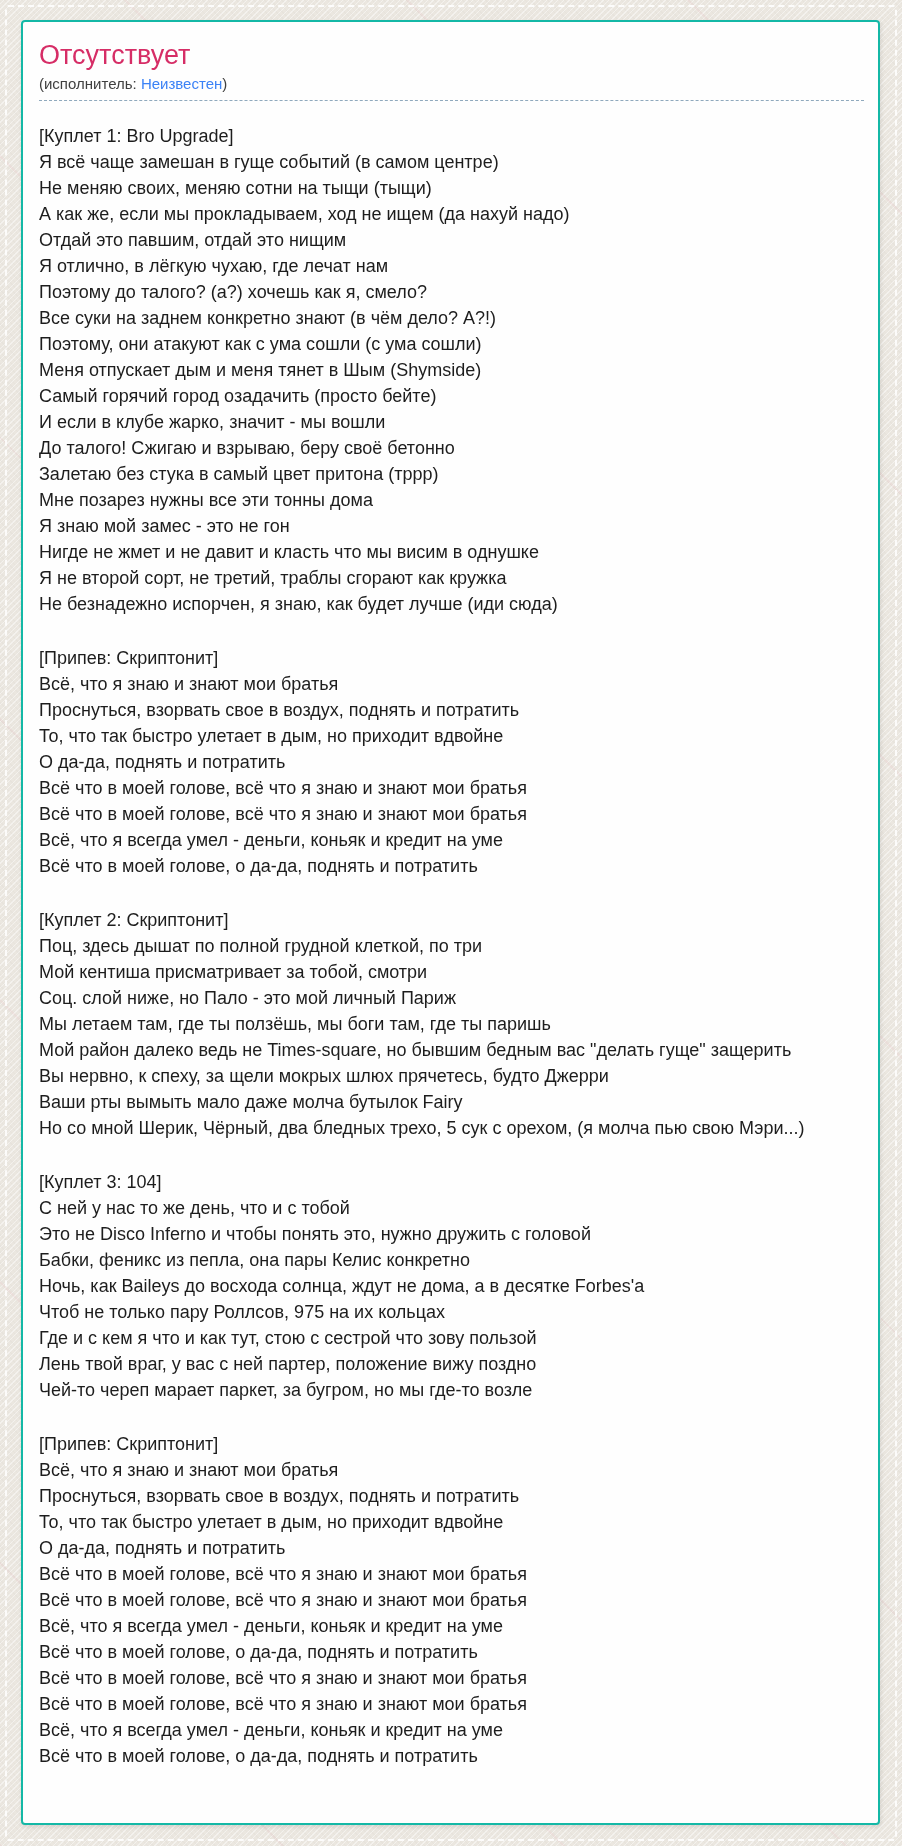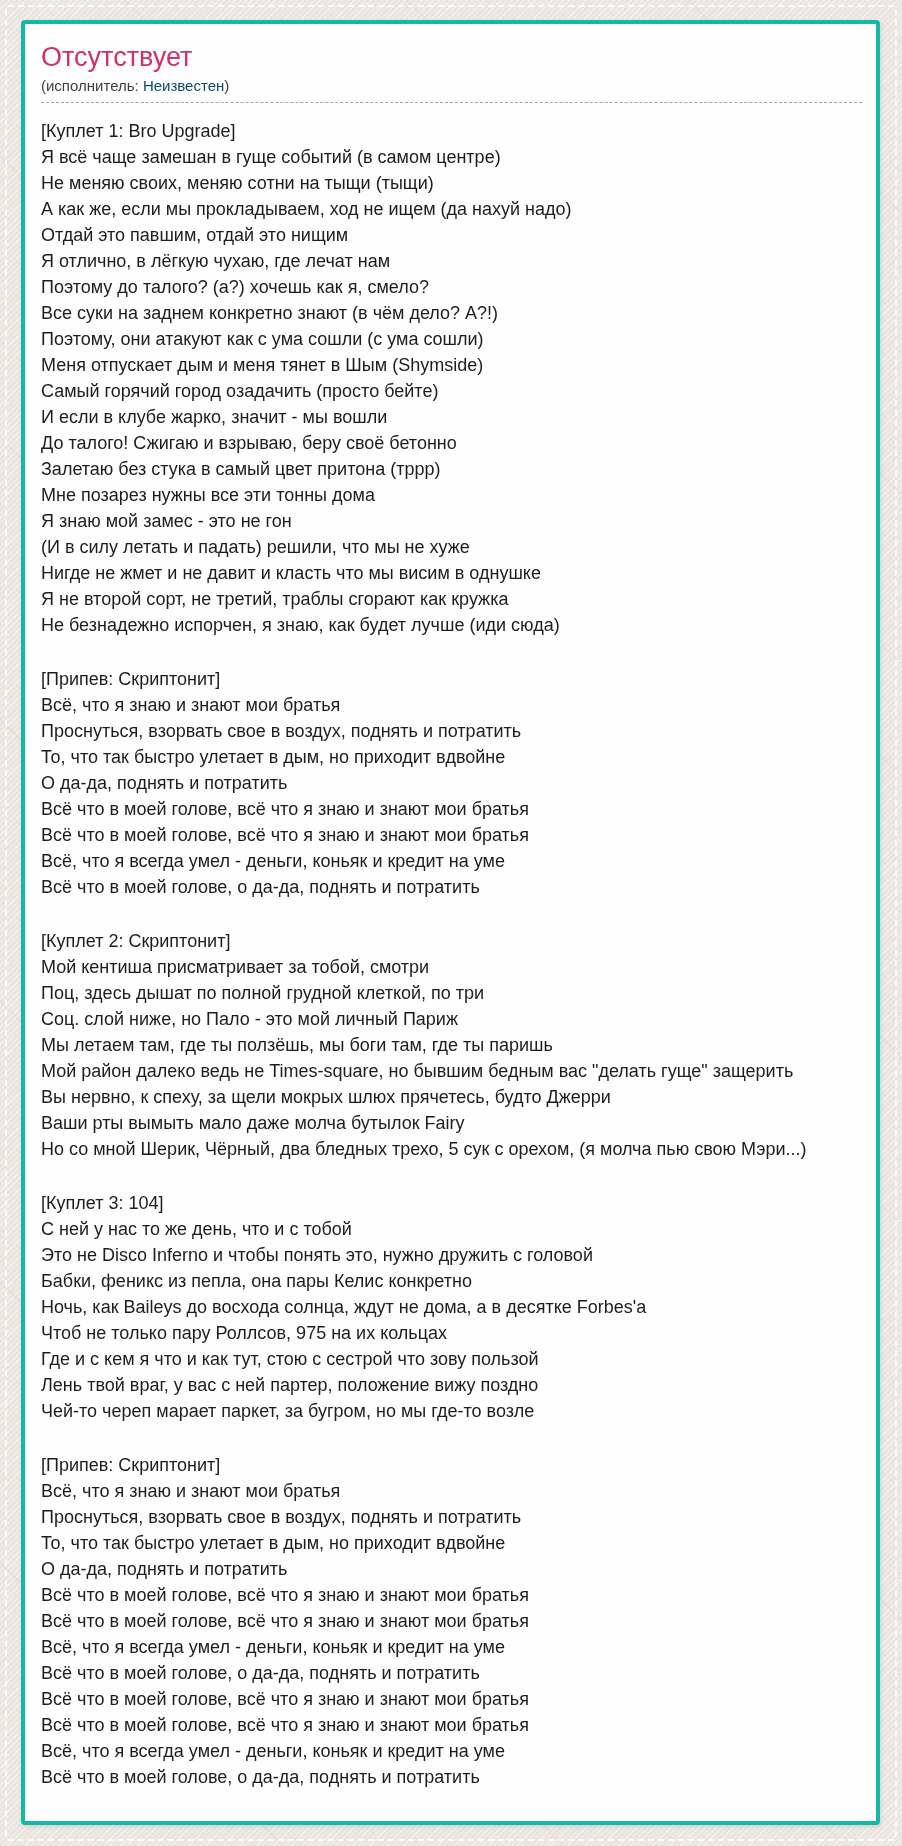--- a/index.html
+++ b/index.html
@@ -14,38 +14,38 @@
   }
   .stitch {
     position:absolute; left:5px; top:5px; right:5px; bottom:5px;
     border:2px dashed rgba(255,255,255,0.85);
     border-radius:3px; pointer-events:none;
   }
   .card {
     position:absolute; left:21px; top:20px; width:859px; height:1805px;
     box-sizing:border-box;
     background:#fefefe;
-    border:4px solid #14b8a6;
+    border:2px solid #14b8a6;
     border-radius:4px;
     box-shadow:1px 2px 4px rgba(0,0,0,0.10);
     padding:18px 8px 0 16px;
   }
   .title {
     margin:0 0 3px 0;
     font-size:27px; font-weight:400; line-height:1.15;
     color:#d62d66;
   }
   .artist-line { font-size:15px; color:#3f3f3f; line-height:1.3; }
-  .artist-link { color:#0c4a6e; text-decoration:none; cursor:pointer; }
+  .artist-link { color:#3b82f6; text-decoration:none; cursor:pointer; }
   .separator {
     height:0; border-bottom:1px dashed #8fa9bd;
     margin:6px 6px 0 0;
   }
   .lyrics {
-    margin-top:15px;
+    margin-top:22px;
     font-size:18px; line-height:26px; color:#1d1d1d;
   }
   .lyric-line { white-space:nowrap; height:26px; }
   .stanza-gap { height:28px; }
 </style>
 </head>
 <body>
 
 <div class="stitch"></div>
 
@@ -63,38 +63,37 @@
       <div class="lyric-line">Поэтому до талого? (а?) хочешь как я, смело?</div>
       <div class="lyric-line">Все суки на заднем конкретно знают (в чём дело? А?!)</div>
       <div class="lyric-line">Поэтому, они атакуют как с ума сошли (с ума сошли)</div>
       <div class="lyric-line">Меня отпускает дым и меня тянет в Шым (Shymside)</div>
       <div class="lyric-line">Самый горячий город озадачить (просто бейте)</div>
       <div class="lyric-line">И если в клубе жарко, значит - мы вошли</div>
       <div class="lyric-line">До талого! Сжигаю и взрываю, беру своё бетонно</div>
       <div class="lyric-line">Залетаю без стука в самый цвет притона (тррр)</div>
       <div class="lyric-line">Мне позарез нужны все эти тонны дома</div>
       <div class="lyric-line">Я знаю мой замес - это не гон</div>
-      <div class="lyric-line">(И в силу летать и падать) решили, что мы не хуже</div>
       <div class="lyric-line">Нигде не жмет и не давит и класть что мы висим в однушке</div>
       <div class="lyric-line">Я не второй сорт, не третий, траблы сгорают как кружка</div>
       <div class="lyric-line">Не безнадежно испорчен, я знаю, как будет лучше (иди сюда)</div>
       <div class="stanza-gap"></div>
       <div class="lyric-line">[Припев: Скриптонит]</div>
       <div class="lyric-line">Всё, что я знаю и знают мои братья</div>
       <div class="lyric-line">Проснуться, взорвать свое в воздух, поднять и потратить</div>
       <div class="lyric-line">То, что так быстро улетает в дым, но приходит вдвойне</div>
       <div class="lyric-line">О да-да, поднять и потратить</div>
       <div class="lyric-line">Всё что в моей голове, всё что я знаю и знают мои братья</div>
       <div class="lyric-line">Всё что в моей голове, всё что я знаю и знают мои братья</div>
       <div class="lyric-line">Всё, что я всегда умел - деньги, коньяк и кредит на уме</div>
       <div class="lyric-line">Всё что в моей голове, о да-да, поднять и потратить</div>
       <div class="stanza-gap"></div>
       <div class="lyric-line">[Куплет 2: Скриптонит]</div>
+      <div class="lyric-line">Поц, здесь дышат по полной грудной клеткой, по три</div>
       <div class="lyric-line">Мой кентиша присматривает за тобой, смотри</div>
-      <div class="lyric-line">Поц, здесь дышат по полной грудной клеткой, по три</div>
       <div class="lyric-line">Соц. слой ниже, но Пало - это мой личный Париж</div>
       <div class="lyric-line">Мы летаем там, где ты ползёшь, мы боги там, где ты паришь</div>
       <div class="lyric-line">Мой район далеко ведь не Times-square, но бывшим бедным вас "делать гуще" защерить</div>
       <div class="lyric-line">Вы нервно, к спеху, за щели мокрых шлюх прячетесь, будто Джерри</div>
       <div class="lyric-line">Ваши рты вымыть мало даже молча бутылок Fairy</div>
       <div class="lyric-line">Но со мной Шерик, Чёрный, два бледных трехо, 5 сук с орехом, (я молча пью свою Мэри...)</div>
       <div class="stanza-gap"></div>
       <div class="lyric-line">[Куплет 3: 104]</div>
       <div class="lyric-line">С ней у нас то же день, что и с тобой</div>
       <div class="lyric-line">Это не Disco Inferno и чтобы понять это, нужно дружить с головой</div>

